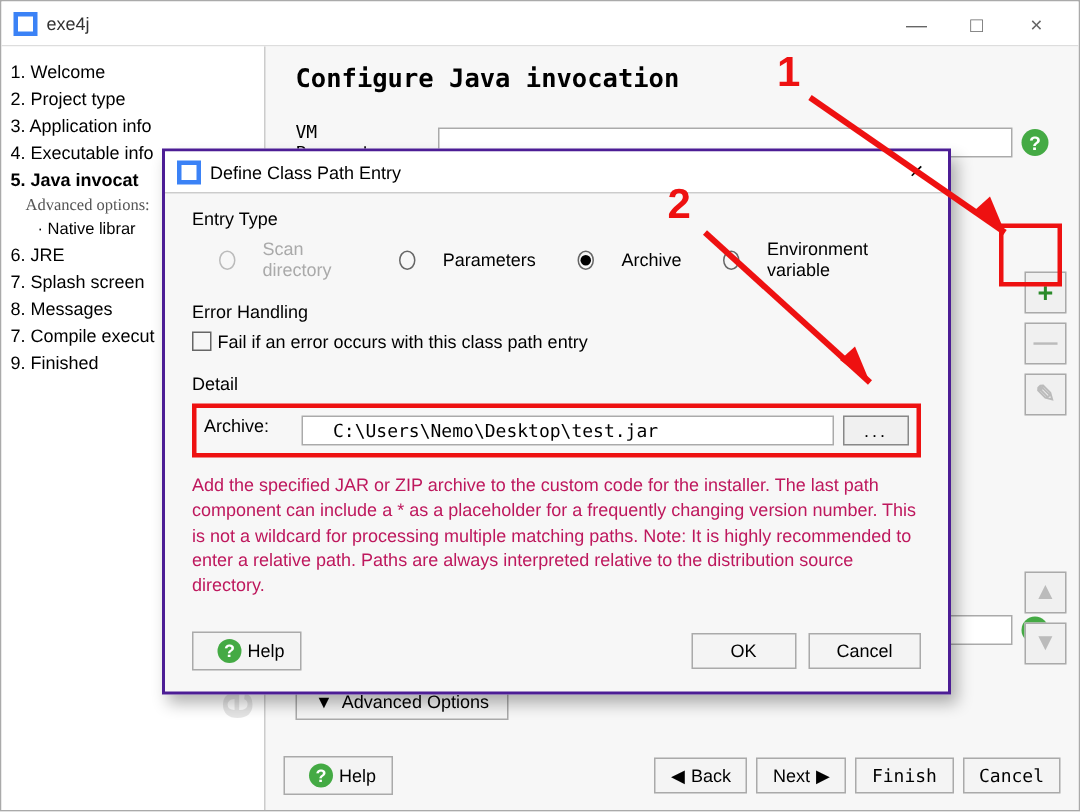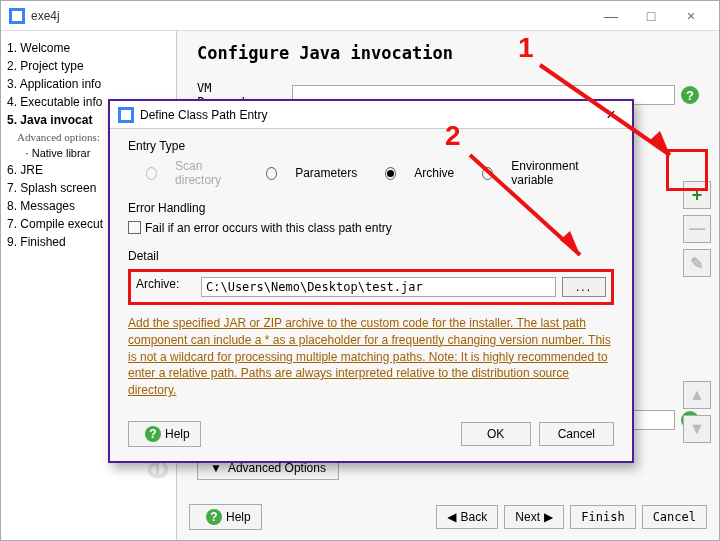--- a/index.html
+++ b/index.html
@@ -61,24 +61,24 @@
 .radio-row { display:flex; align-items:center; gap: 18px; margin: 6px 0 14px 18px;}
 .radio { width:13px; height:13px; border:1px solid #666; border-radius:50%; display:inline-flex; align-items:center; justify-content:center;}
 .radio.selected::after { content:""; width:7px; height:7px; background:#000; border-radius:50%;}
 .radio.disabled { border-color:#bbb; }
 .radio-label { margin-right:10px; font-size:12px;}
 .radio-label.disabled { color:#aaa;}
 
 .check-row { display:flex; align-items:flex-start; margin:6px 0 14px 0;}
 .archive-row { display:flex; align-items:flex-start; margin: 4px 0 10px 0; border:3px solid #e11; padding:5px;}
 .archive-row .alabel { width:65px;}
-.archive-row input { flex:1; height:20px; border:1px solid #aaa; padding:0 4px; font-family: monospace; font-size:12px; margin-right:6px;}
+.archive-row input { flex:1; height:20px; border:1px solid #aaa; padding:0 20px; font-family: monospace; font-size:12px; margin-right:6px;}
 .browse-btn { width:44px; height:20px; border:1px solid #888; background:#f0f0f0; font-size:12px; letter-spacing:2px; display:flex; align-items:center; justify-content:center;}
 
-.desc { font-size:12px; line-height:1.4; margin-top:6px; color:#a16207;text-decoration:underline; }
+.desc { font-size:12px; line-height:1.4; margin-top:6px; color:#be185d; }
 
 .dialog-btns { padding: 10px 18px 14px; display:flex; align-items:center;}
 .dialog-btns .help-btn { display:flex; align-items:center; gap:4px; border:1px solid #aaa; background:#f4f4f4; padding:4px 10px; font-size:12px;}
 .dialog-btns .spacer { flex:1;}
 .dialog-btns .dbtn { border:1px solid #aaa; background:#f4f4f4; padding:4px 18px; font-size:12px; margin-left:8px; min-width:70px; text-align:center;}
 
 
 .ann-num { position:absolute; font-size:28px; font-weight:bold; color:#e11; font-family: Arial; z-index:20;}
 .ann1 { left: 518px; top: 32px;}
 .ann2 { left: 445px; top: 120px;}

